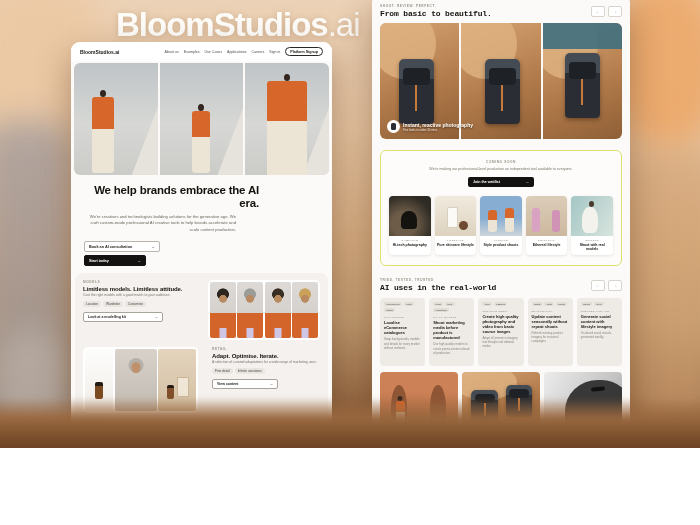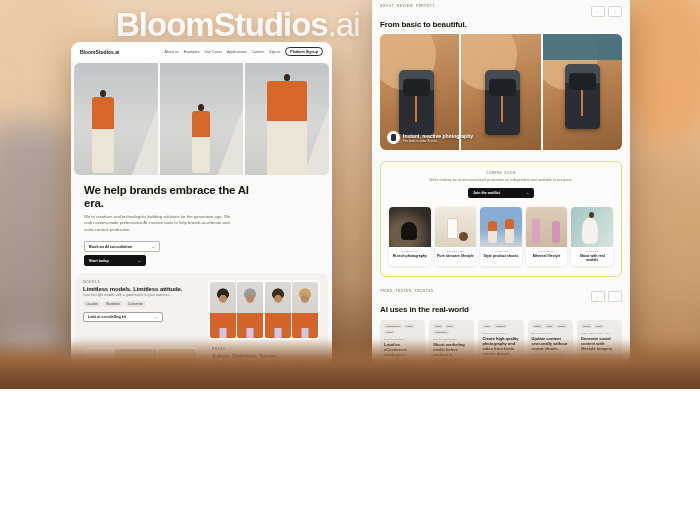--- a/index.html
+++ b/index.html
@@ -1,17 +1,17 @@
 <!DOCTYPE html>
 <html><head>
 <meta charset="utf-8">
 <style>
   html,body{margin:0;padding:0;}
   body{width:700px;height:525px;overflow:hidden;font-family:"Liberation Sans",sans-serif;-webkit-font-smoothing:antialiased;}
-  .stage{position:relative;width:700px;height:389px;overflow:hidden;
+  .stage{position:relative;width:700px;height:448px;overflow:hidden;
     background:linear-gradient(180deg,#ecd2b6 0%,#e6c5a2 28%,#d4ab80 55%,#c09a70 72%,#9a6f49 88%,#7a5132 100%);}
   
   .blob{position:absolute;filter:blur(16px);z-index:1;}
   .blob-gray-pillar{left:-18px;top:120px;width:92px;height:330px;background:#97949c;opacity:.65;border-radius:30px;}
   .blob-gray-light{left:-10px;top:330px;width:90px;height:200px;background:#c3bab0;opacity:.6;border-radius:40px;}
   .blob-peach-left{left:-20px;top:-20px;width:120px;height:160px;background:#ecc9a4;opacity:.9;border-radius:40px;}
   .blob-orange-glow{left:606px;top:-30px;width:120px;height:180px;background:#eda665;opacity:.85;border-radius:50%;}
   .blob-tan-right{left:620px;top:150px;width:100px;height:300px;background:#d3a272;opacity:.55;border-radius:40px;}
   .foreground-wood{position:absolute;left:-15px;right:-15px;bottom:-14px;height:62px;z-index:40;filter:blur(3px);
     background:linear-gradient(180deg,rgba(150,100,60,.15) 0%,#99683f 30%,#764b2a 65%,#5a3820 100%);}
@@ -29,21 +29,21 @@
   .nav-logo{font-size:5px;font-weight:800;color:#181611;}
   .nav-right{display:flex;align-items:center;gap:5px;}
   .nav-link{font-size:3.6px;color:#55514a;}
   .nav-cta{font-size:3.6px;color:#181611;border:0.8px solid #2a2722;border-radius:6px;padding:1.5px 4px;font-weight:700;background:#fff;}
   .hero-collage{margin:2px 3px 0;height:112px;display:flex;gap:2px;border-radius:6px;overflow:hidden;}
   .hero-photo{flex:1;position:relative;background:linear-gradient(180deg,#bfc4c7 0%,#d7d8d5 55%,#cbccc8 100%);overflow:hidden;}
   .hero-photo::before{content:"";position:absolute;right:-14px;top:8px;width:46px;height:120px;background:#e6e3dd;
     clip-path:polygon(100% 0,100% 100%,0 100%);}
   .person{position:absolute;border-radius:3px;background:linear-gradient(180deg,#d7662b 0 42%,#ece4d4 42% 100%);}
   .person::before{content:"";position:absolute;top:-7px;left:50%;transform:translateX(-50%);width:6px;height:7px;border-radius:50%;background:#32261e;}
-  .hero-text{padding:9px 13px 0;}
+  .hero-text{padding:9px 13px 0;text-align:right;}
   .hero-h1{font-size:11.5px;line-height:1.12;font-weight:800;letter-spacing:-.2px;color:#15130e;width:175px;}
   .hero-p{font-size:4.2px;line-height:1.55;color:#6b665d;width:152px;margin-top:4px;}
   .btn{display:flex;justify-content:space-between;align-items:center;font-weight:700;border-radius:2px;}
   .btn-line{margin-top:8px;width:66px;border:0.8px solid #b9b4ac;background:#fff;color:#1d1b16;font-size:3.8px;padding:2.5px 4px;}
   .btn-dark{margin-top:3px;width:52px;background:#131210;color:#fff;font-size:3.8px;padding:2.5px 4px;border:0.8px solid #131210;}
   .gray-card{margin:7px 4px 4px;background:#f4f1ee;border-radius:8px;padding:7px 8px;}
   .blockrow{display:flex;justify-content:space-between;align-items:flex-start;}
   .overline{font-size:3.2px;letter-spacing:.6px;color:#9a948b;font-weight:700;text-transform:uppercase;}
   .sec-h3{font-size:6px;font-weight:800;color:#17150f;margin-top:1.5px;letter-spacing:-.1px;}
   .sec-p{font-size:3.4px;color:#7c766c;margin-top:1.5px;line-height:1.45;}
@@ -71,21 +71,21 @@
     background:linear-gradient(180deg,#221b14 0 22%,#81502a 22% 100%);}
   .tile-beige::after{content:"";position:absolute;right:7px;bottom:14px;width:10px;height:18px;background:#efe6d6;border:0.6px solid #cbb796;}
   .bike-photo{width:120px;height:62px;border-radius:5px;position:relative;overflow:hidden;
     background:linear-gradient(180deg,#f2c892 0 34%,#dda26a 34% 50%,#bd9a84 50% 60%,#aa7b52 60% 100%);}
   .bike-photo::before{content:"";position:absolute;inset:0;
     background:radial-gradient(circle at 34% 76%, #23262a 0 7px, transparent 7.6px),radial-gradient(circle at 70% 74%, #23262a 0 7px, transparent 7.6px);}
   .bike-photo::after{content:"";position:absolute;left:31%;top:40%;width:42%;height:22%;background:#2d3137;border-radius:8px 12px 3px 5px;transform:rotate(-7deg);}
   
   .rp-inner{padding:10px 8px 0;}
   .sec-head{position:relative;}
-  .rp-h2{font-size:8px;font-weight:800;letter-spacing:-.15px;color:#15130e;margin-top:12px;}
+  .rp-h2{font-size:8px;font-weight:800;letter-spacing:-.15px;color:#15130e;margin-top:1px;font-family:Liberation Mono, monospace;}
   .arrows{position:absolute;right:0;top:2px;display:flex;gap:3px;}
   .arrow-btn{width:12px;height:9px;border:0.8px solid #d8d4cd;border-radius:2px;background:#fff;color:#3c3932;
     font-size:4.5px;display:flex;align-items:center;justify-content:center;}
   .gallery{margin-top:5px;height:116px;display:flex;gap:2px;border-radius:6px;overflow:hidden;position:relative;}
   .bp-photo{flex:1;position:relative;background:linear-gradient(160deg,#d6a372 0%,#b27b4b 55%,#8f5f36 100%);overflow:hidden;}
   .bp-photo::before{content:"";position:absolute;left:-10%;top:-12%;width:80%;height:60%;border-radius:50%;background:#e0b382;opacity:.8;}
   .bp-photo.sea::after{content:"";position:absolute;left:0;top:0;width:100%;height:22%;background:#3f6f80;opacity:.9;}
   .bp{position:absolute;bottom:13%;left:24%;width:44%;height:56%;border-radius:5px 5px 4px 4px;
     background:linear-gradient(180deg,#454b53 0 30%,#2a2e34 30% 100%);box-shadow:0 2px 4px rgba(40,20,5,.4);}
   .bp::before{content:"";position:absolute;top:14%;left:12%;width:76%;height:26%;border-radius:4px;background:#1e2126;}

